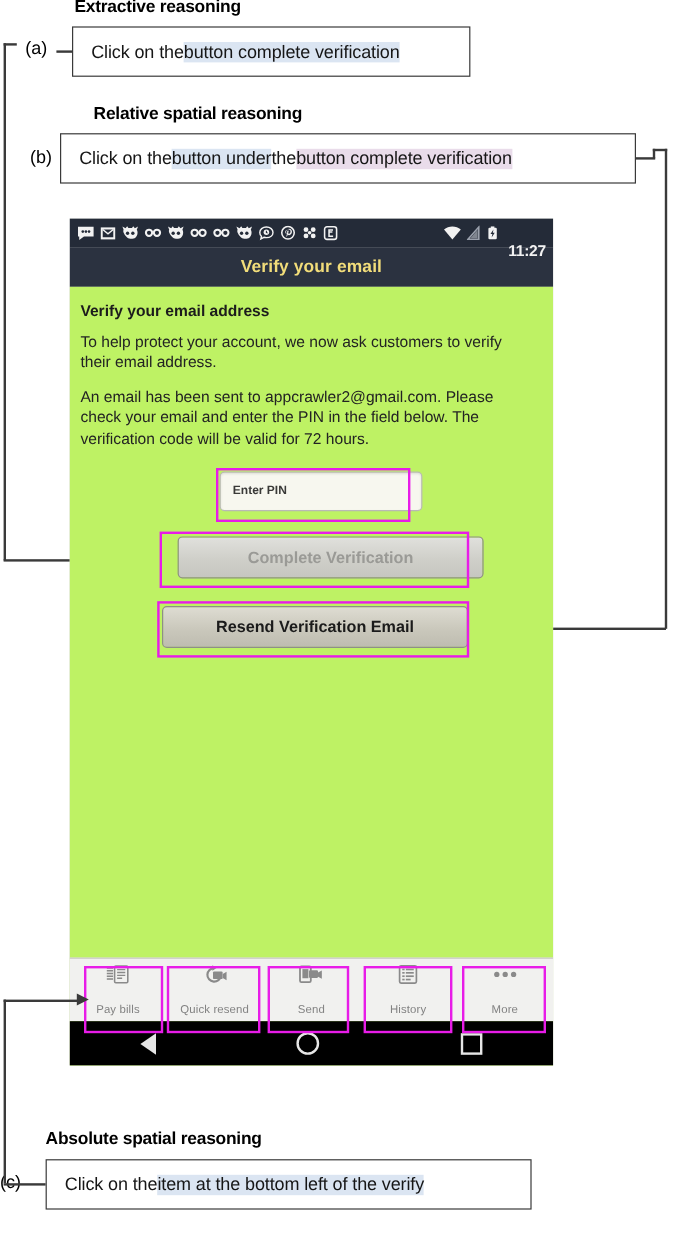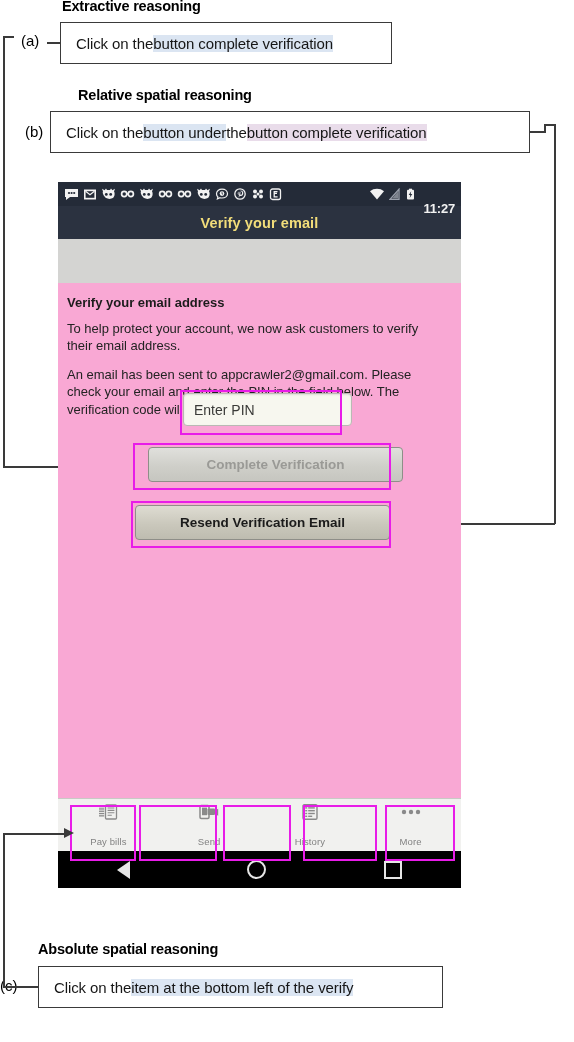--- a/index.html
+++ b/index.html
@@ -98,23 +98,22 @@
     justify-content: center;
   }
   #titlebar .ttxt {
     color: #f2dd7a;
     font-size: 14.5px;
     font-weight: bold;
     letter-spacing: 0.1px;
   }
   #content {
     padding: 10px 9px 0 9px;
-    background: #f9a8d4;
+    background: #bef264;
     height: 100%;
-    margin-top: 44px;
   }
   .h-addr {
     font-size: 13px;
     font-weight: bold;
     color: #1c1c1c;
     margin: 2px 0 10px 0;
   }
   .p-body {
     font-size: 13px;
     color: #232323;
@@ -137,22 +136,22 @@
     width: 157px; height: 31px;
     background: #f7f7ef;
     border: 1px solid #b9b9b4;
     border-radius: 4px;
     display: flex;
     align-items: center;
     padding-left: 10px;
     box-shadow: inset 0 1px 2px rgba(0,0,0,.10);
   }
   .pin-wrap .ptxt {
-    font-size: 14px;
-    font-weight: normal;
+    font-size: 10px;
+    font-weight: bold;
     color: #3a3a38;
   }
 
   .btn {
     position: absolute;
     border-radius: 4px;
     border: 1px solid #8e8e88;
     display: flex;
     align-items: center;
     justify-content: center;
@@ -416,20 +415,31 @@
               <rect x="1" y="6.6" width="5.2" height="1.3"></rect>
               <rect x="1" y="8.9" width="5.2" height="1.3"></rect>
               <rect x="1" y="11.2" width="5.2" height="1.3"></rect>
             </g>
           </svg>
       </span>
       <span class="tlabel">Pay bills</span>
     </div>
     <div class="tab">
       <span class="ticon">
+        <svg width="22" height="16" viewBox="0 0 22 16">
+            <path d="M10.5 2.8A5.6 5.6 0 1 0 16 9" fill="none" stroke="#8a8a8a" stroke-width="1.8"></path>
+            <path d="M9 0.3l3.4 2.3L9 5z" fill="#8a8a8a"></path>
+            <rect x="9.5" y="5.5" width="8" height="6.4" rx="1" fill="#8a8a8a"></rect>
+            <path d="M17.6 7.6l3.2-1.8v7l-3.2-1.8z" fill="#8a8a8a"></path>
+          </svg>
+      </span>
+      <span class="tlabel">Quick resend</span>
+    </div>
+    <div class="tab">
+      <span class="ticon">
         <svg width="20" height="16" viewBox="0 0 20 16">
             <rect x="1" y="1.4" width="9" height="13" rx="1.2" fill="none" stroke="#8a8a8a" stroke-width="1.5"></rect>
             <rect x="3" y="3.6" width="5" height="7.6" fill="#8a8a8a"></rect>
             <rect x="8.5" y="4.5" width="7.5" height="6.4" rx="1" fill="#8a8a8a"></rect>
             <path d="M16 6.5l3.2-1.8v7L16 9.9z" fill="#8a8a8a"></path>
           </svg>
       </span>
       <span class="tlabel">Send</span>
     </div>
     <div class="tab">

